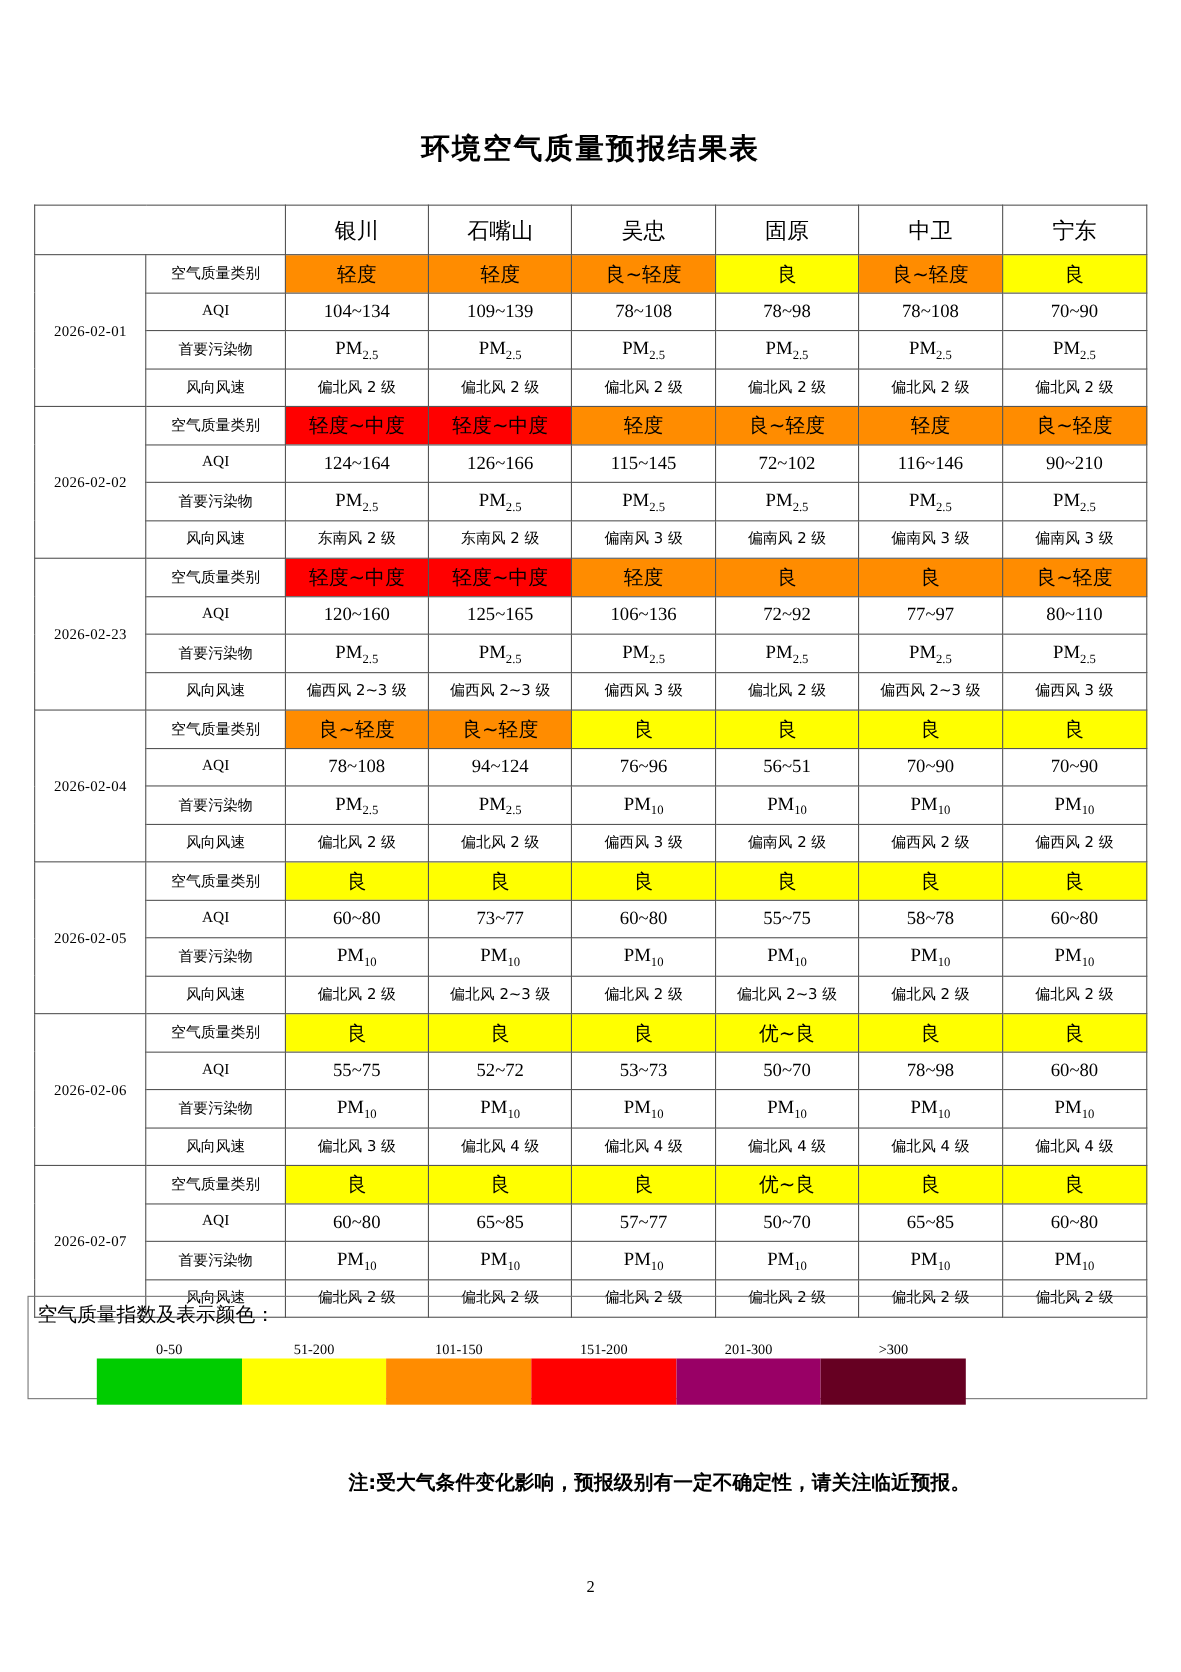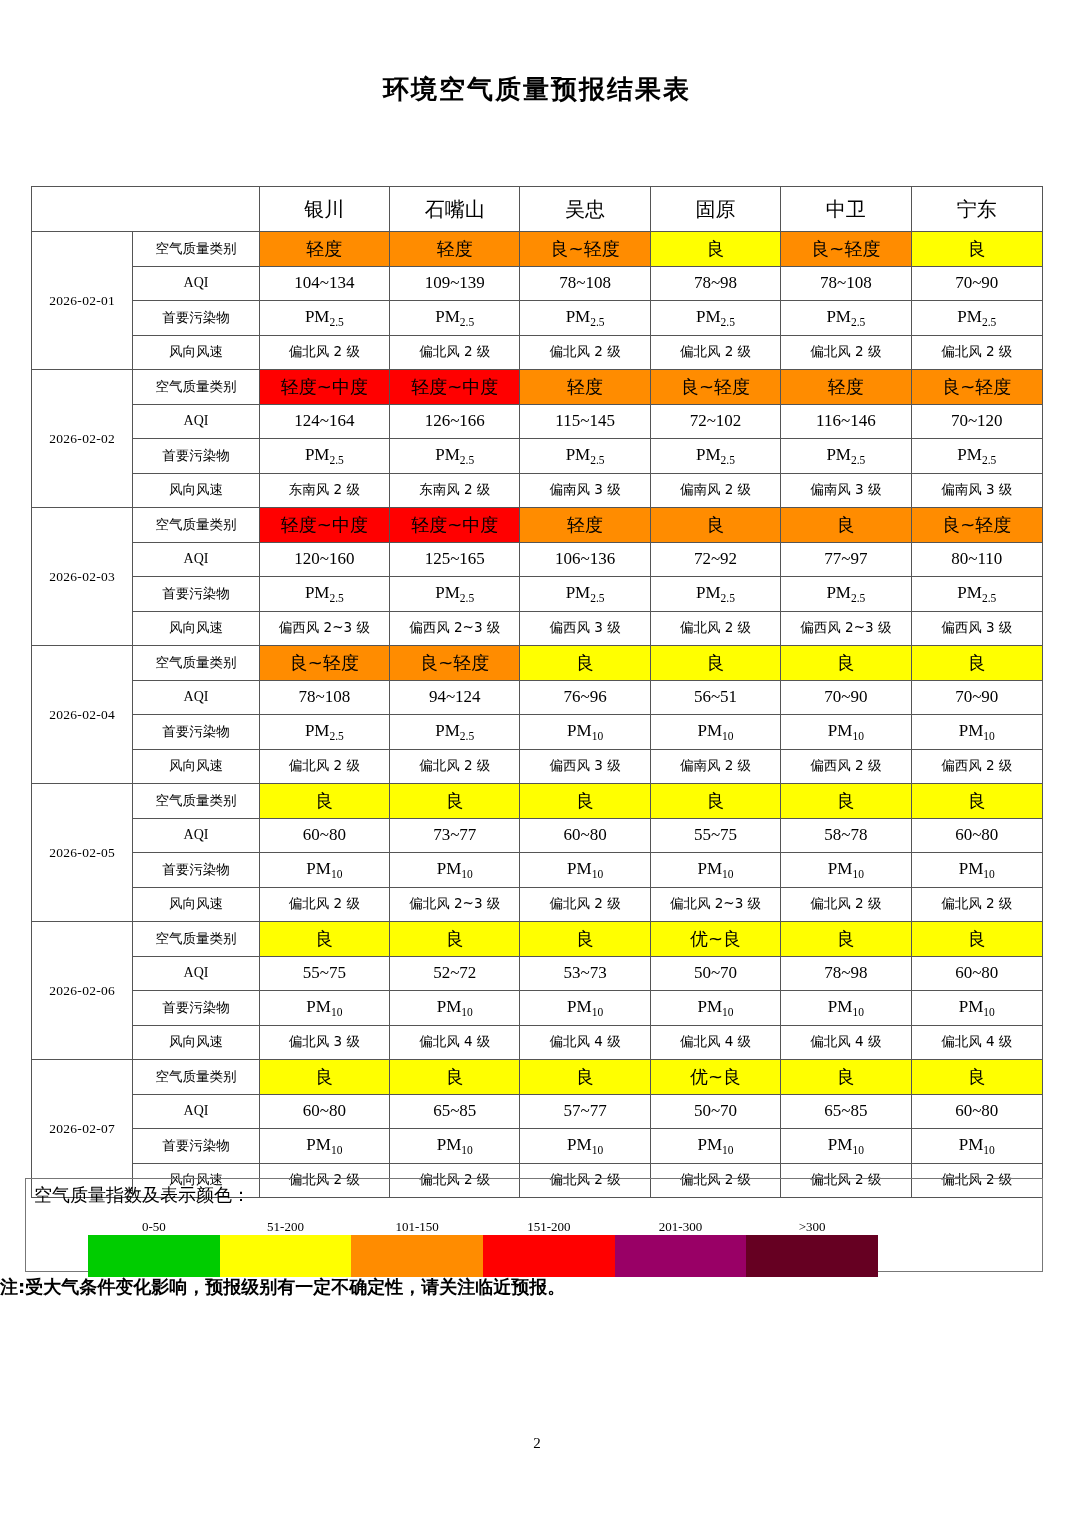--- a/index.html
+++ b/index.html
@@ -19,21 +19,21 @@
     position: relative;
     width: 1074px;
     height: 1520px;
     box-sizing: border-box;
   }
   .doc-title {
     text-align: center;
     font-size: 26px;
     font-weight: bold;
     letter-spacing: 2px;
-    padding-top: 72px;
+    padding-top: 118px;
     font-family: "DejaVu Sans", "Liberation Sans", sans-serif;
   }
   .table-wrap {
     position: absolute;
     left: 31px;
     top: 186px;
     width: 1056px;
   }
   table.aq {
     border-collapse: collapse;
@@ -135,23 +135,23 @@
   .legend-bars {
     display: flex;
     width: 790px;
     height: 42px;
   }
   .legend-bars div { flex: 1 1 0; }
 
   .note {
     position: absolute;
     left: 0;
-    top: 1275px;
+    top: 1336px;
     width: 882px;
-    text-align: left;
+    text-align: right;
     font-size: 18px;
     font-weight: bold;
     font-family: "DejaVu Sans", "Liberation Sans", sans-serif;
   }
   .page-num {
     position: absolute;
     left: 0;
     top: 1435px;
     width: 1074px;
     text-align: center;
@@ -237,42 +237,42 @@
             <td class="cat" style="background: rgb(255, 140, 0);">轻度</td>
             <td class="cat" style="background: rgb(255, 140, 0);">良~轻度</td>
           </tr>
           <tr>
             <td class="metric aqi-label">AQI</td>
             <td class="aqi">124~164</td>
             <td class="aqi">126~166</td>
             <td class="aqi">115~145</td>
             <td class="aqi">72~102</td>
             <td class="aqi">116~146</td>
-            <td class="aqi">70~120</td>
+            <td class="aqi">90~210</td>
           </tr>
           <tr>
             <td class="metric">首要污染物</td>
             <td class="pol">PM<sub>2.5</sub></td>
             <td class="pol">PM<sub>2.5</sub></td>
             <td class="pol">PM<sub>2.5</sub></td>
             <td class="pol">PM<sub>2.5</sub></td>
             <td class="pol">PM<sub>2.5</sub></td>
             <td class="pol">PM<sub>2.5</sub></td>
           </tr>
           <tr>
             <td class="metric">风向风速</td>
             <td class="wind">东南风 2 级</td>
             <td class="wind">东南风 2 级</td>
             <td class="wind">偏南风 3 级</td>
             <td class="wind">偏南风 2 级</td>
             <td class="wind">偏南风 3 级</td>
             <td class="wind">偏南风 3 级</td>
           </tr>
           <tr class="block-start">
-            <td class="date-cell" rowspan="4">2026-02-03</td>
+            <td class="date-cell" rowspan="4">2026-02-23</td>
             <td class="metric">空气质量类别</td>
             <td class="cat" style="background: rgb(255, 0, 0);">轻度~中度</td>
             <td class="cat" style="background: rgb(255, 0, 0);">轻度~中度</td>
             <td class="cat" style="background: rgb(255, 140, 0);">轻度</td>
             <td class="cat" style="background: rgb(255, 140, 0);">良</td>
             <td class="cat" style="background: rgb(255, 140, 0);">良</td>
             <td class="cat" style="background: rgb(255, 140, 0);">良~轻度</td>
           </tr>
           <tr>
             <td class="metric aqi-label">AQI</td>

